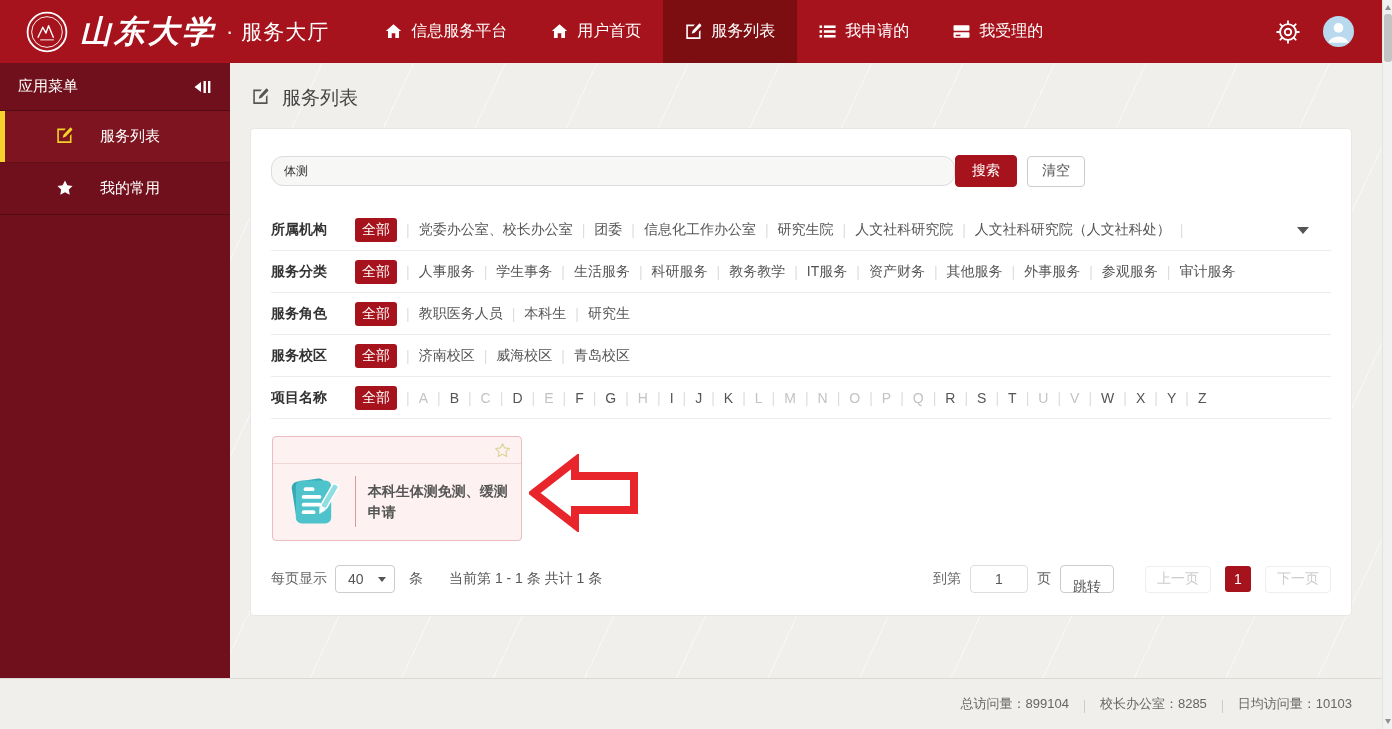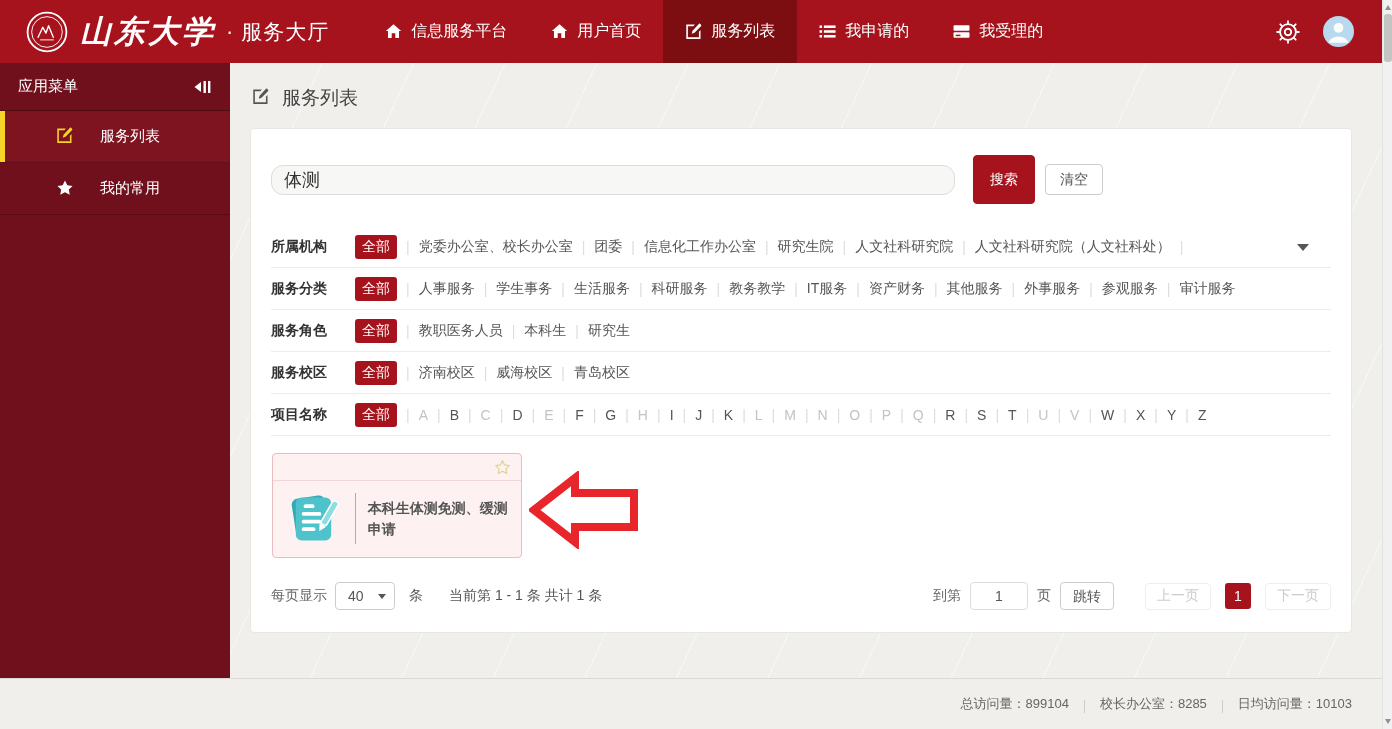--- a/index.html
+++ b/index.html
@@ -44,22 +44,22 @@
   
   .main{position:absolute; left:230px; top:63px; width:1152px; height:615px; background:var(--page-bg);
     background-image:repeating-linear-gradient(115deg, rgba(255,255,255,.5) 0, rgba(255,255,255,.5) 1px, transparent 1px, transparent 83px);
     overflow:hidden;}
   .page-title{display:flex; align-items:center; gap:10px; padding:22px 0 0 22px; color:#444; font-size:19px;}
   .pt-icon{display:inline-flex; width:20px; height:20px; color:#555;}
   .panel{background:#fff; border:1px solid #e9e7e2; border-radius:4px; margin:17px 30px 0 20px; padding:26px 20px 22px 20px; position:relative;}
 
   .search-row{display:flex; align-items:center;}
   .search-input{width:684px; height:30px; background:#f7f7f6; border:1px solid #dcdcdc; border-radius:12px;
-    padding:0 12px; font-size:18px; color:#333; outline:none; font-family:inherit;}
-  .btn-search{margin-left:18px; width:62px; height:49px; background:var(--accent); color:#fff; border:1px solid var(--accent);
+    padding:0 12px; font-size:12px; color:#333; outline:none; font-family:inherit;}
+  .btn-search{width:62px; height:32px; background:var(--accent); color:#fff; border:1px solid var(--accent);
     border-radius:4px; font-size:14px; cursor:pointer; font-family:inherit;}
   .btn-clear{margin-left:10px; width:58px; height:31px; background:#fff; color:#555; border:1px solid #ccc;
     border-radius:4px; font-size:14px; cursor:pointer; font-family:inherit;}
 
   .filters{margin-top:22px;}
   .filter-row{display:flex; align-items:center; flex-wrap:nowrap; min-height:42px; border-bottom:1px solid #ececec;
     font-size:14px; position:relative; padding-right:46px; overflow:hidden;}
   .filter-label{width:84px; flex:none; color:#333; font-weight:bold;}
   .badge-all{background:var(--accent); color:#fff; border-radius:3px; padding:3px 7px; font-size:14px; cursor:pointer; flex:none;}
   .filter-item{color:#555; cursor:pointer; white-space:nowrap;}
@@ -81,21 +81,21 @@
 
   .pagination{margin-top:22px; display:flex; align-items:center; font-size:14px; color:#666;}
   .select-box{margin-left:8px; width:60px; height:28px; border:1px solid #ccc; border-radius:4px; background:#fff;
     display:flex; align-items:center; justify-content:space-between; padding:0 8px 0 12px; color:#555; cursor:pointer;}
   .select-caret{width:0; height:0; border-left:4px solid transparent; border-right:4px solid transparent; border-top:5px solid #555;}
   .pg-unit{margin-left:14px; color:#555;}
   .pg-summary{margin-left:26px; color:#555;}
   .pg-right{margin-left:auto; display:flex; align-items:center; gap:9px;}
   .goto-input{width:58px; height:28px; border:1px solid #ddd; border-radius:4px; text-align:center; font-size:14px;
     color:#555; outline:none; background:#fff; font-family:inherit;}
-  .btn-jump{height:28px; padding:5px 12px; background:#fff; border:1px solid #ccc; border-radius:4px; color:#555;
+  .btn-jump{height:28px; padding:12px 12px; background:#fff; border:1px solid #ccc; border-radius:4px; color:#555;
     font-size:14px; cursor:pointer; font-family:inherit;}
   .btn-page{height:27px; padding:0 11px; background:#fff; border:1px solid #eee; border-radius:4px; color:#ccc;
     font-size:14px; cursor:default; font-family:inherit; margin-left:5px;}
   .page-current{width:26px; height:26px; background:var(--accent); color:#fff; border-radius:3px;
     display:flex; align-items:center; justify-content:center; font-size:14px; margin-left:5px; cursor:pointer;}
   .pg-gap{width:8px;}
 
   
   .footer{position:absolute; left:0; bottom:0; width:1382px; height:51px; background:var(--page-bg);
     border-top:1px solid #dcd8d2; display:flex; align-items:center; padding:0 30px; color:#555; font-size:13px; z-index:6;}

